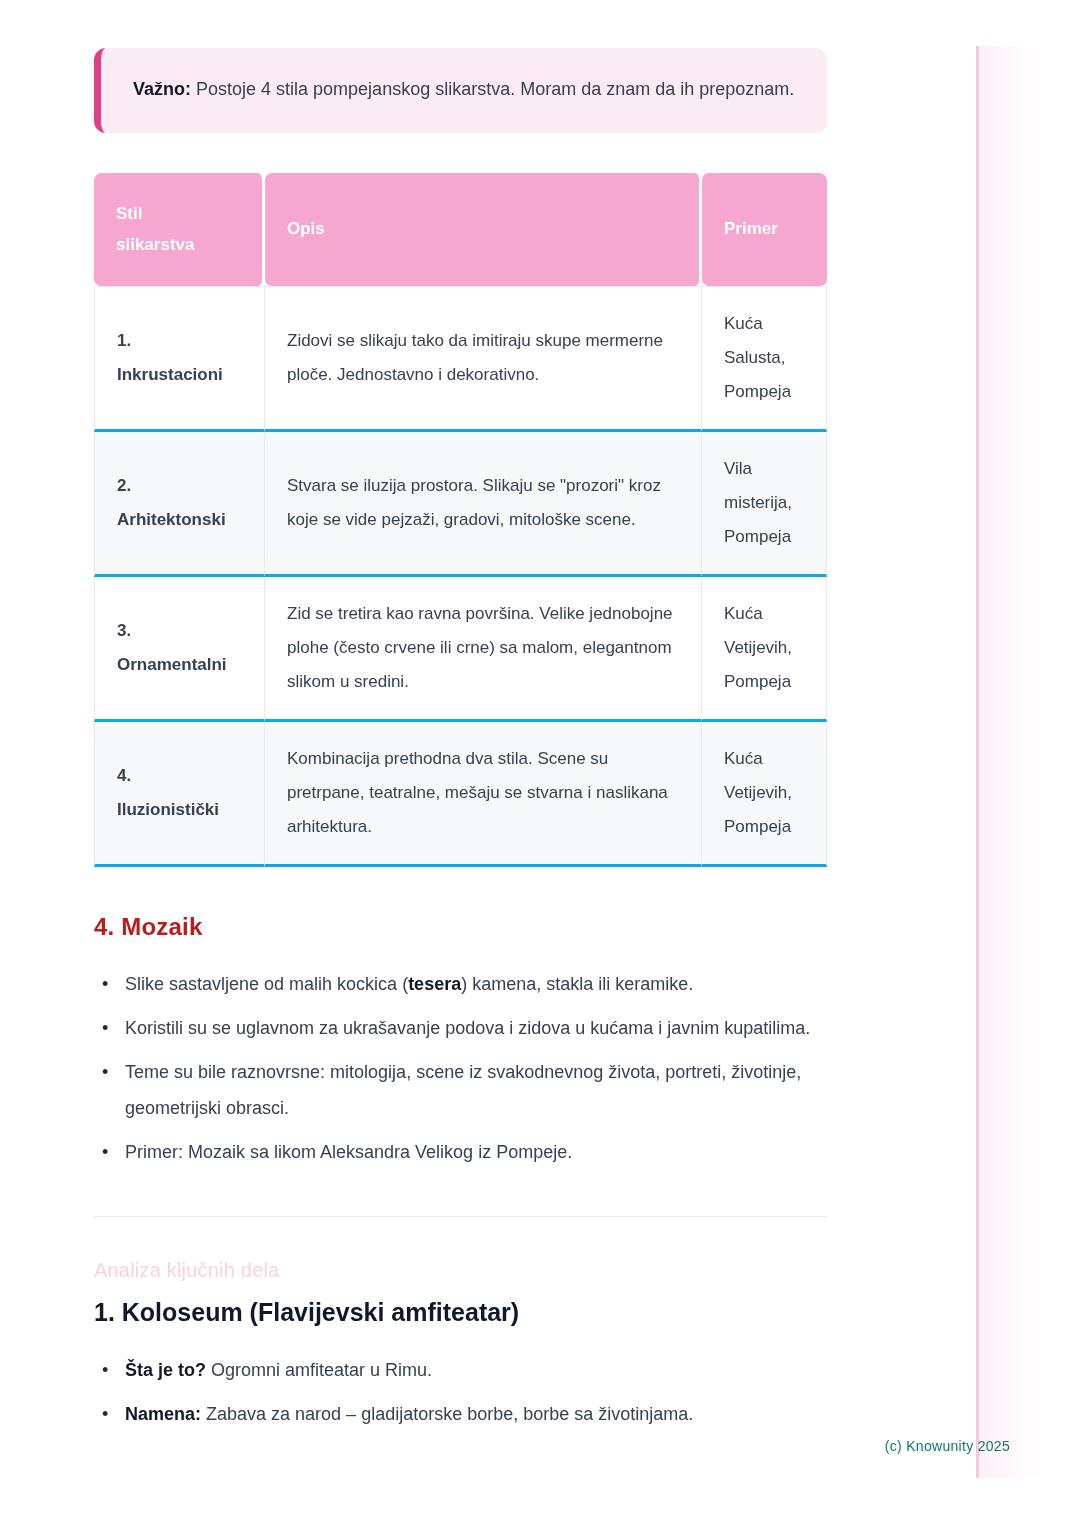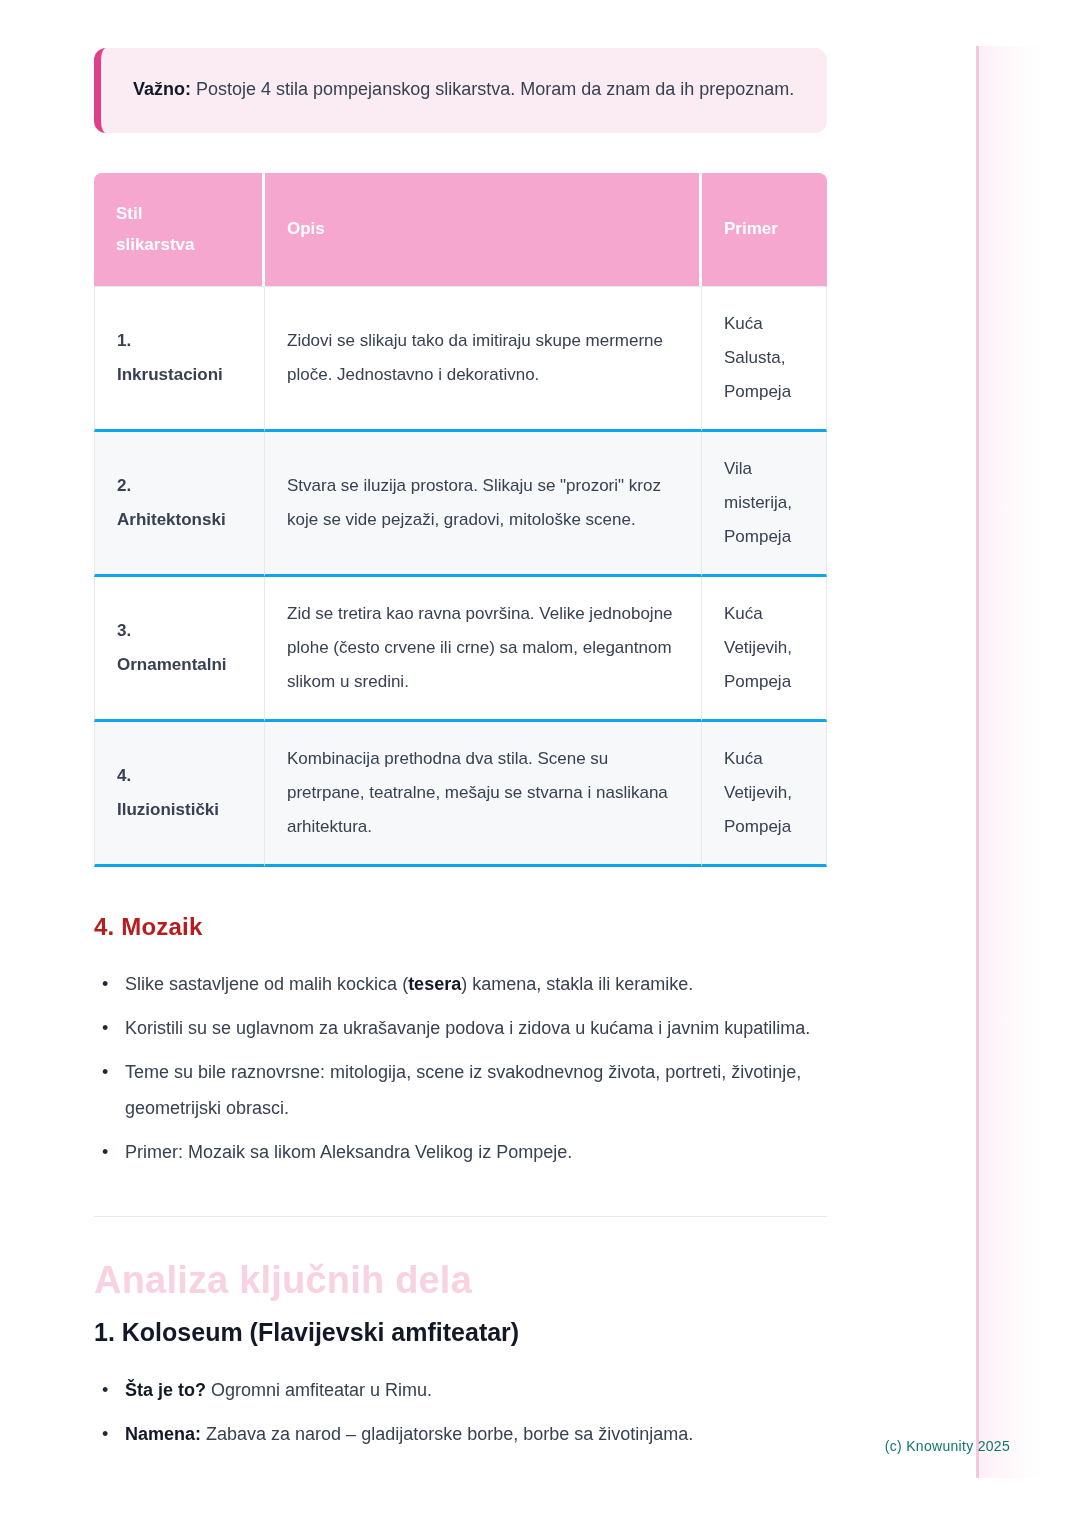--- a/index.html
+++ b/index.html
@@ -43,20 +43,21 @@
   .style-table th {
     background: #f6a7cf;
     color: #ffffff;
     font-size: 17px;
     font-weight: 600;
     text-align: left;
     padding: 26px 22px;
     line-height: 1.8;
     border-right: 3px solid #ffffff;
     vertical-align: middle;
+    border-radius: 7px;
   }
   .style-table th:first-child { border-top-left-radius: 8px; }
   .style-table th:last-child { border-right: none; border-top-right-radius: 8px; }
   .style-table th .wrap-narrow { display: inline-block; max-width: 96px; }
   .style-table td {
     font-size: 17px;
     line-height: 2.0;
     padding: 20px 22px;
     vertical-align: middle;
     border-bottom: 3px solid #0ea5e9;
@@ -72,22 +73,22 @@
   
   .h2-pink {
     margin-top: 46px;
     font-size: 24px;
     font-weight: 700;
     color: #b91c1c;
     letter-spacing: 0.2px;
   }
   .h1-pink {
     margin-top: 42px;
-    font-size: 38px;
-    font-weight: 700;
+    font-size: 20px;
+    font-weight: 400;
     color: #f9d2e2;
     letter-spacing: 0.2px;
   }
   .h3-dark {
     margin-top: 16px;
     font-size: 25px;
     font-weight: 700;
     color: #111827;
   }
 

